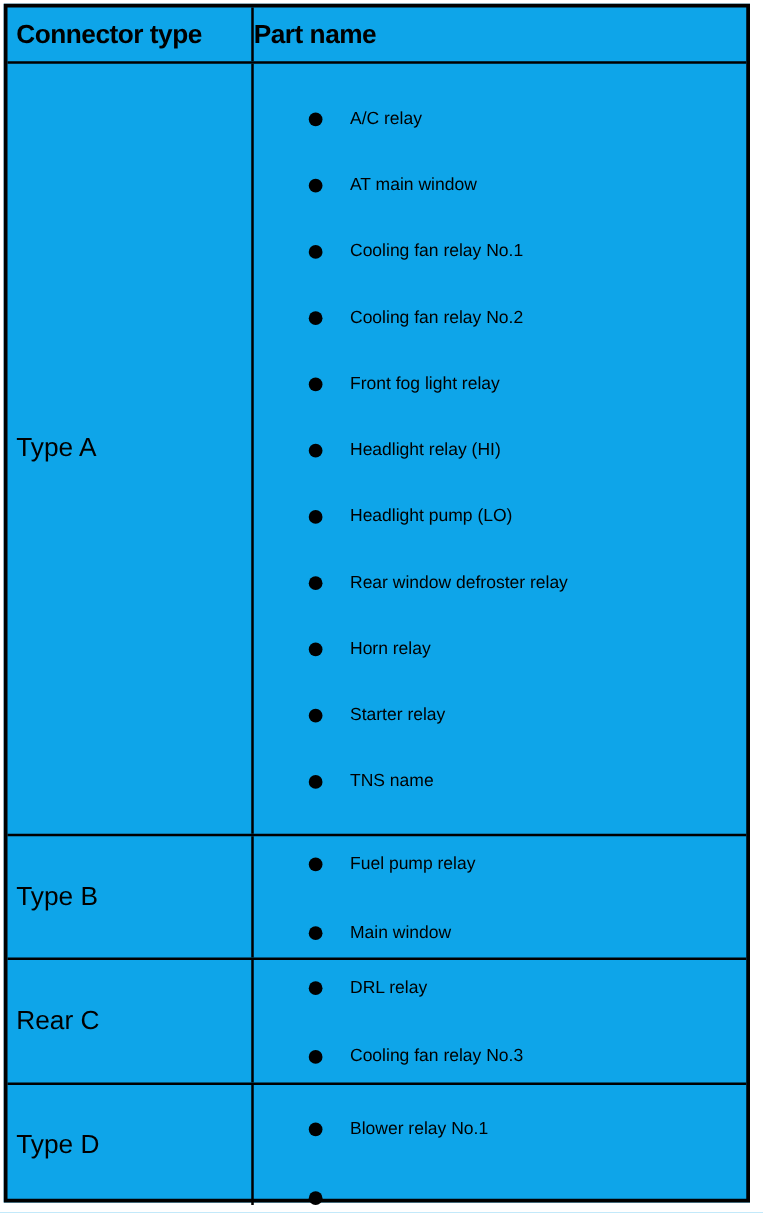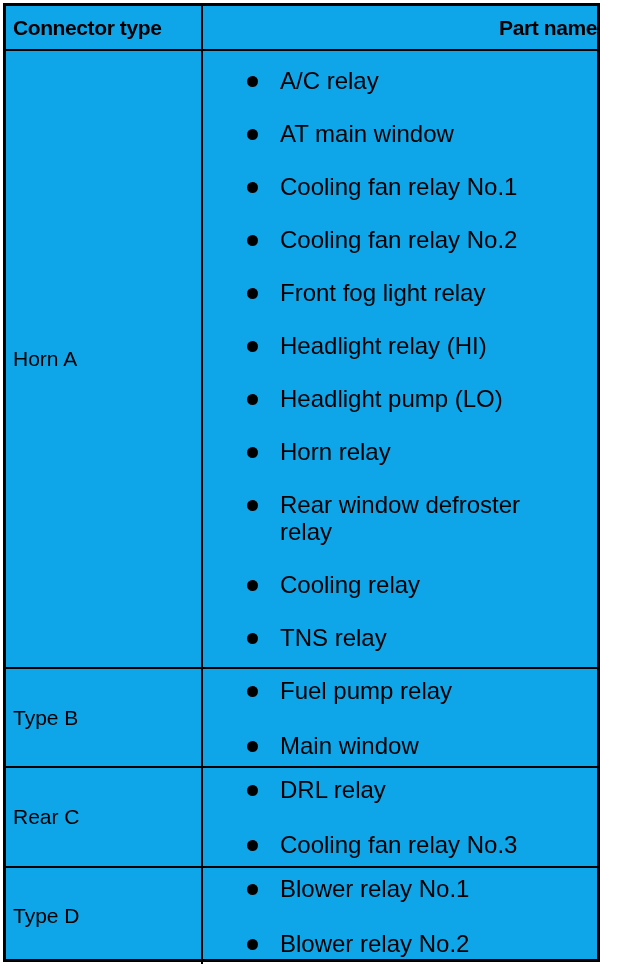--- a/index.html
+++ b/index.html
@@ -50,21 +50,21 @@
     display: flex;
     flex-direction: column;
     justify-content: center;
   }
 
   
   .header-row { height: 45px; border-bottom: 2px solid #000000; }
   .header-row .cell-type,
   .header-row .cell-parts {
     align-items: center;
-    justify-content: flex-end;
+    justify-content: flex-start;
     flex-direction: row;
   }
   .hdr-text {
     font-weight: bold;
     font-size: 21px;
     letter-spacing: -0.4px;
     font-stretch: condensed;
     white-space: nowrap;
     line-height: 1;
   }
@@ -83,21 +83,21 @@
   .parts-list {
     list-style: none;
     margin: 0;
     padding: 0;
     width: 100%;
   }
   .part-item {
     position: relative;
     padding-left: 77px;
     padding-right: 10px;
-    font-size: 24px;
+    font-size: 14px;
     line-height: 27px;
     margin: 0;
   }
   .part-item .bullet {
     position: absolute;
     left: 44px;
     top: 9px;
     width: 11px;
     height: 11px;
     background: #000000;
@@ -133,21 +133,21 @@
     <div class="cell-type">
       <span class="hdr-text">Connector type</span>
     </div>
     <div class="cell-parts">
       <span class="hdr-text">Part name</span>
     </div>
   </div>
 
   <div class="trow row-a">
     <div class="cell-type">
-      <span class="type-label">Horn A</span>
+      <span class="type-label">Type A</span>
     </div>
     <div class="cell-parts">
       <ul class="parts-list">
         <li class="part-item">
           <span class="bullet"></span>
           <span class="part-text">A/C relay</span>
         </li>
         <li class="part-item">
           <span class="bullet"></span>
           <span class="part-text">AT main window</span>
@@ -167,33 +167,33 @@
         <li class="part-item">
           <span class="bullet"></span>
           <span class="part-text">Headlight relay (HI)</span>
         </li>
         <li class="part-item">
           <span class="bullet"></span>
           <span class="part-text">Headlight pump (LO)</span>
         </li>
         <li class="part-item">
           <span class="bullet"></span>
+          <span class="part-text">Rear window defroster relay</span>
+        </li>
+        <li class="part-item">
+          <span class="bullet"></span>
           <span class="part-text">Horn relay</span>
         </li>
         <li class="part-item">
           <span class="bullet"></span>
-          <span class="part-text">Rear window defroster relay</span>
-        </li>
-        <li class="part-item">
-          <span class="bullet"></span>
-          <span class="part-text">Cooling relay</span>
-        </li>
-        <li class="part-item">
-          <span class="bullet"></span>
-          <span class="part-text">TNS relay</span>
+          <span class="part-text">Starter relay</span>
+        </li>
+        <li class="part-item">
+          <span class="bullet"></span>
+          <span class="part-text">TNS name</span>
         </li>
       </ul>
     </div>
   </div>
 
   <div class="trow row-b">
     <div class="cell-type">
       <span class="type-label">Type B</span>
     </div>
     <div class="cell-parts">
@@ -233,19 +233,18 @@
       <span class="type-label">Type D</span>
     </div>
     <div class="cell-parts">
       <ul class="parts-list">
         <li class="part-item">
           <span class="bullet"></span>
           <span class="part-text">Blower relay No.1</span>
         </li>
         <li class="part-item">
           <span class="bullet"></span>
-          <span class="part-text">Blower relay No.2</span>
         </li>
       </ul>
     </div>
   </div>
 
 </div>
 
 </body></html>

